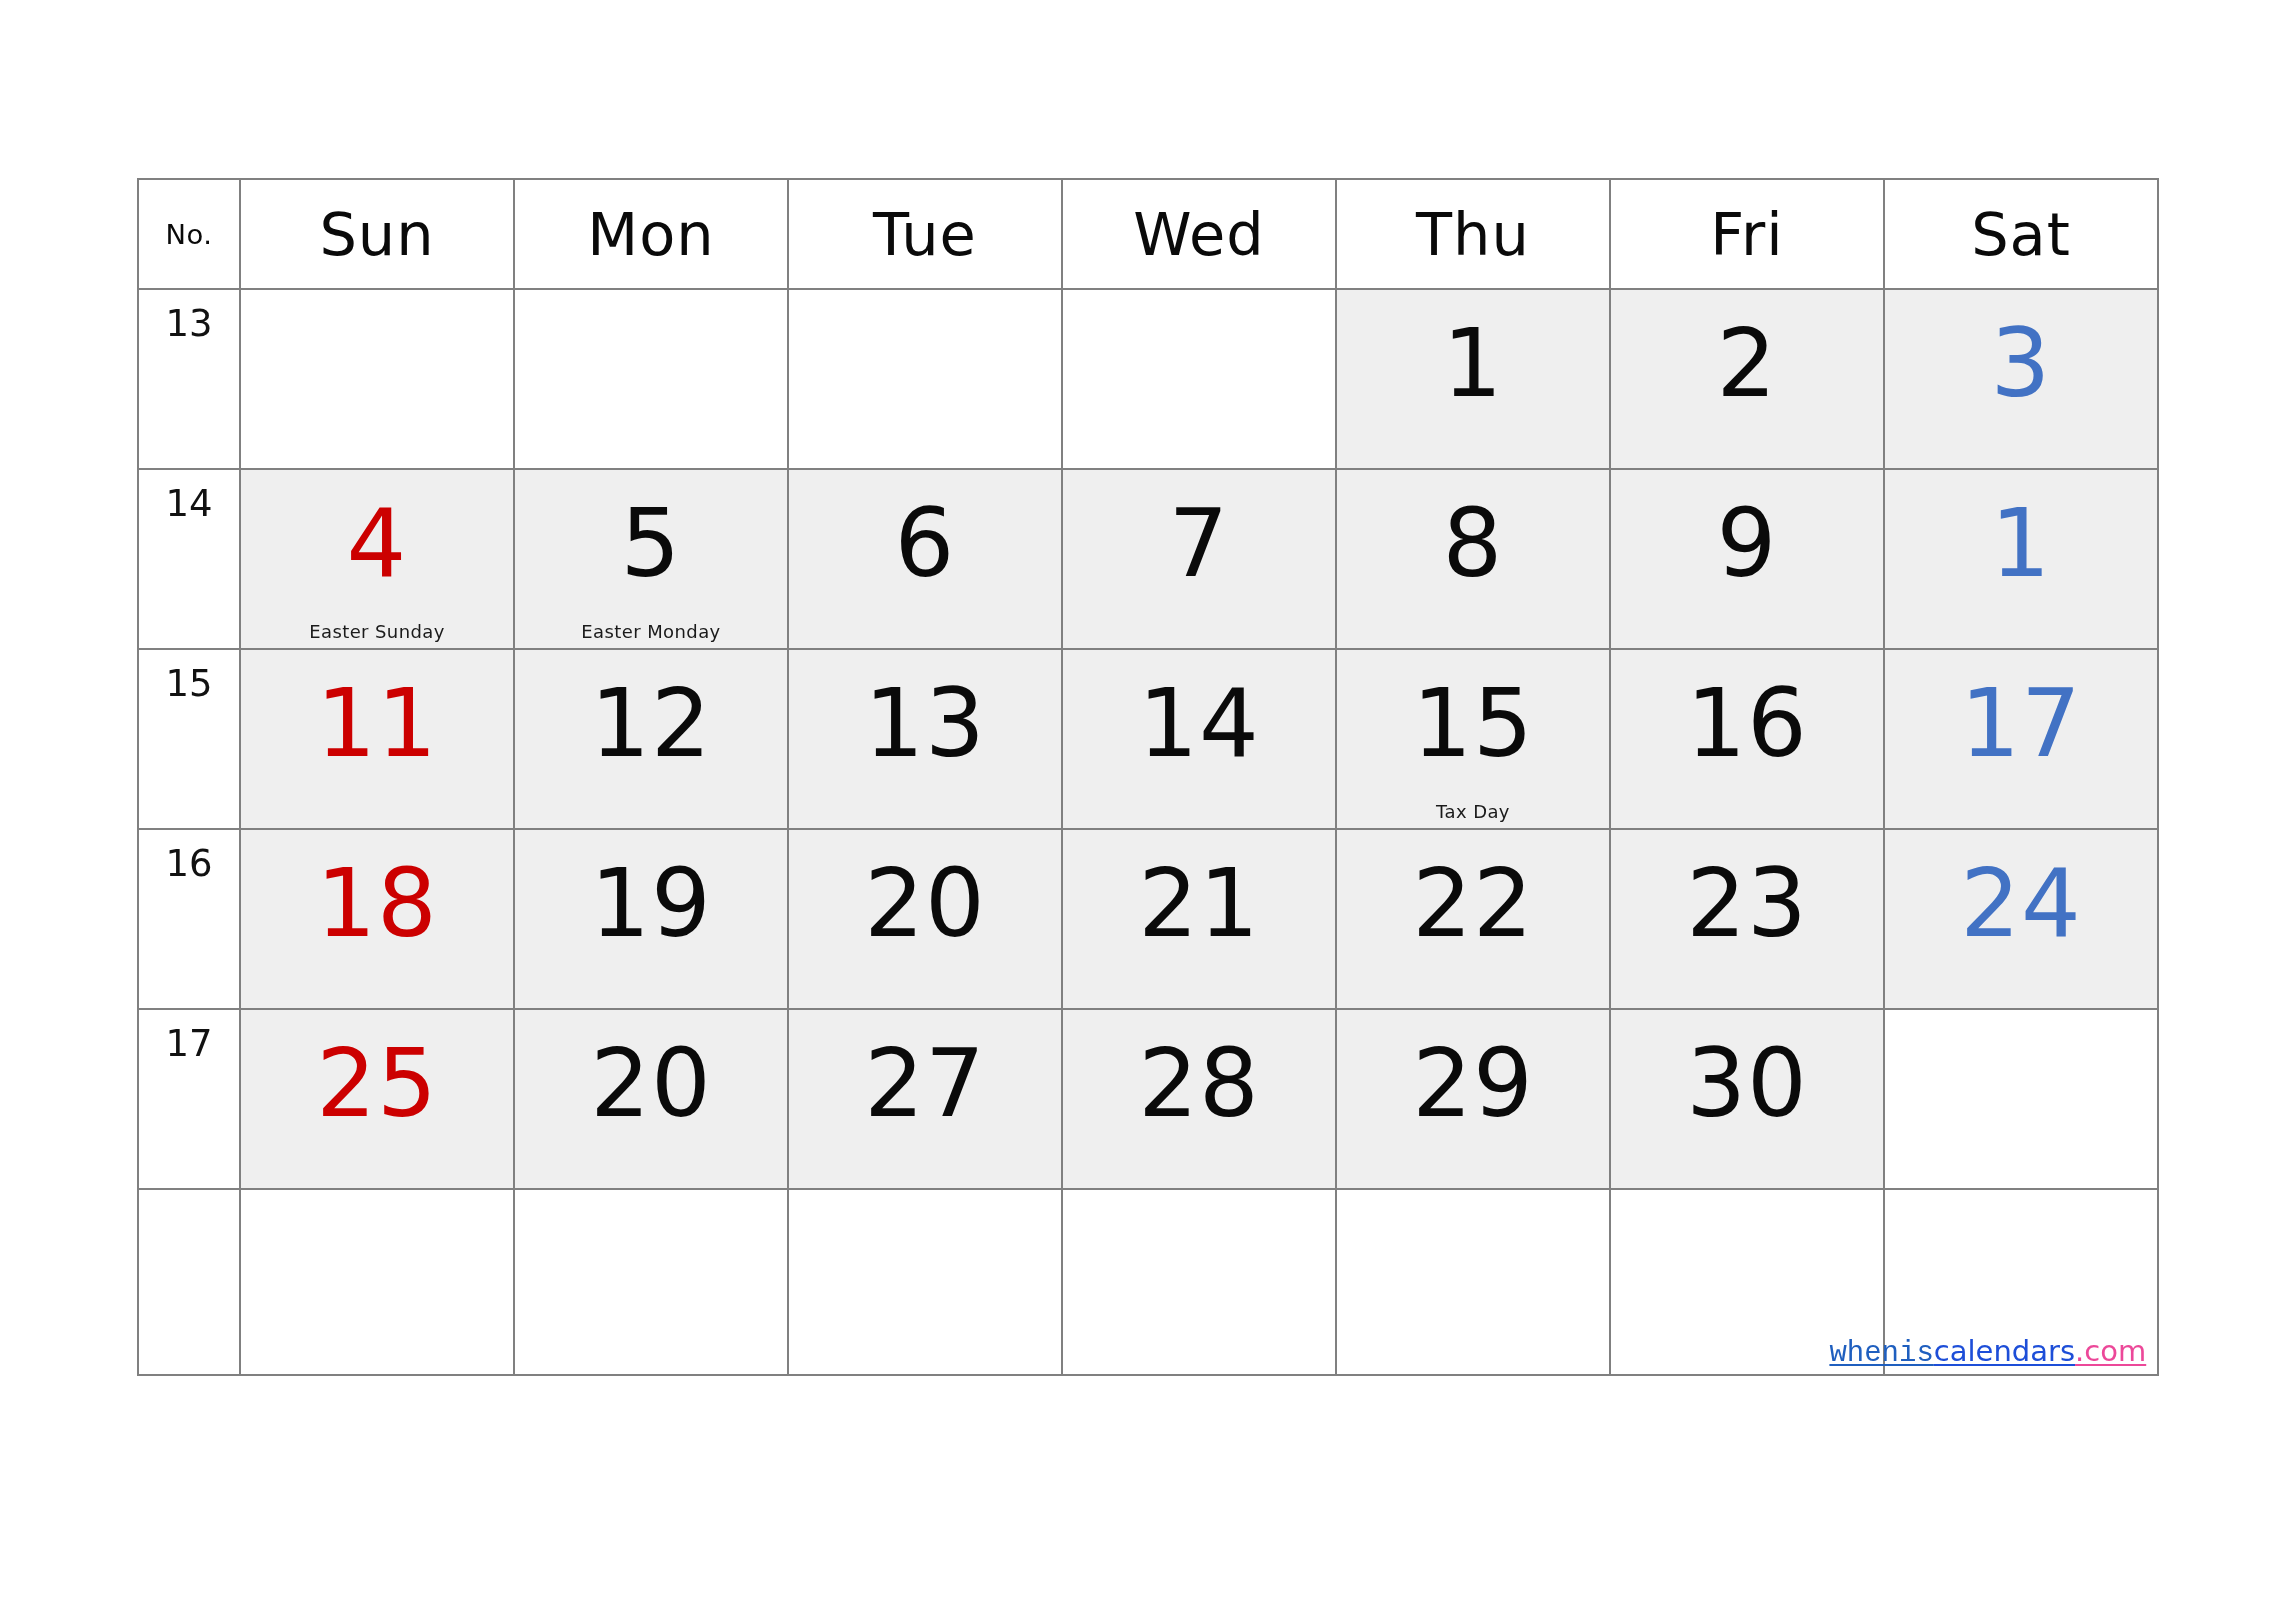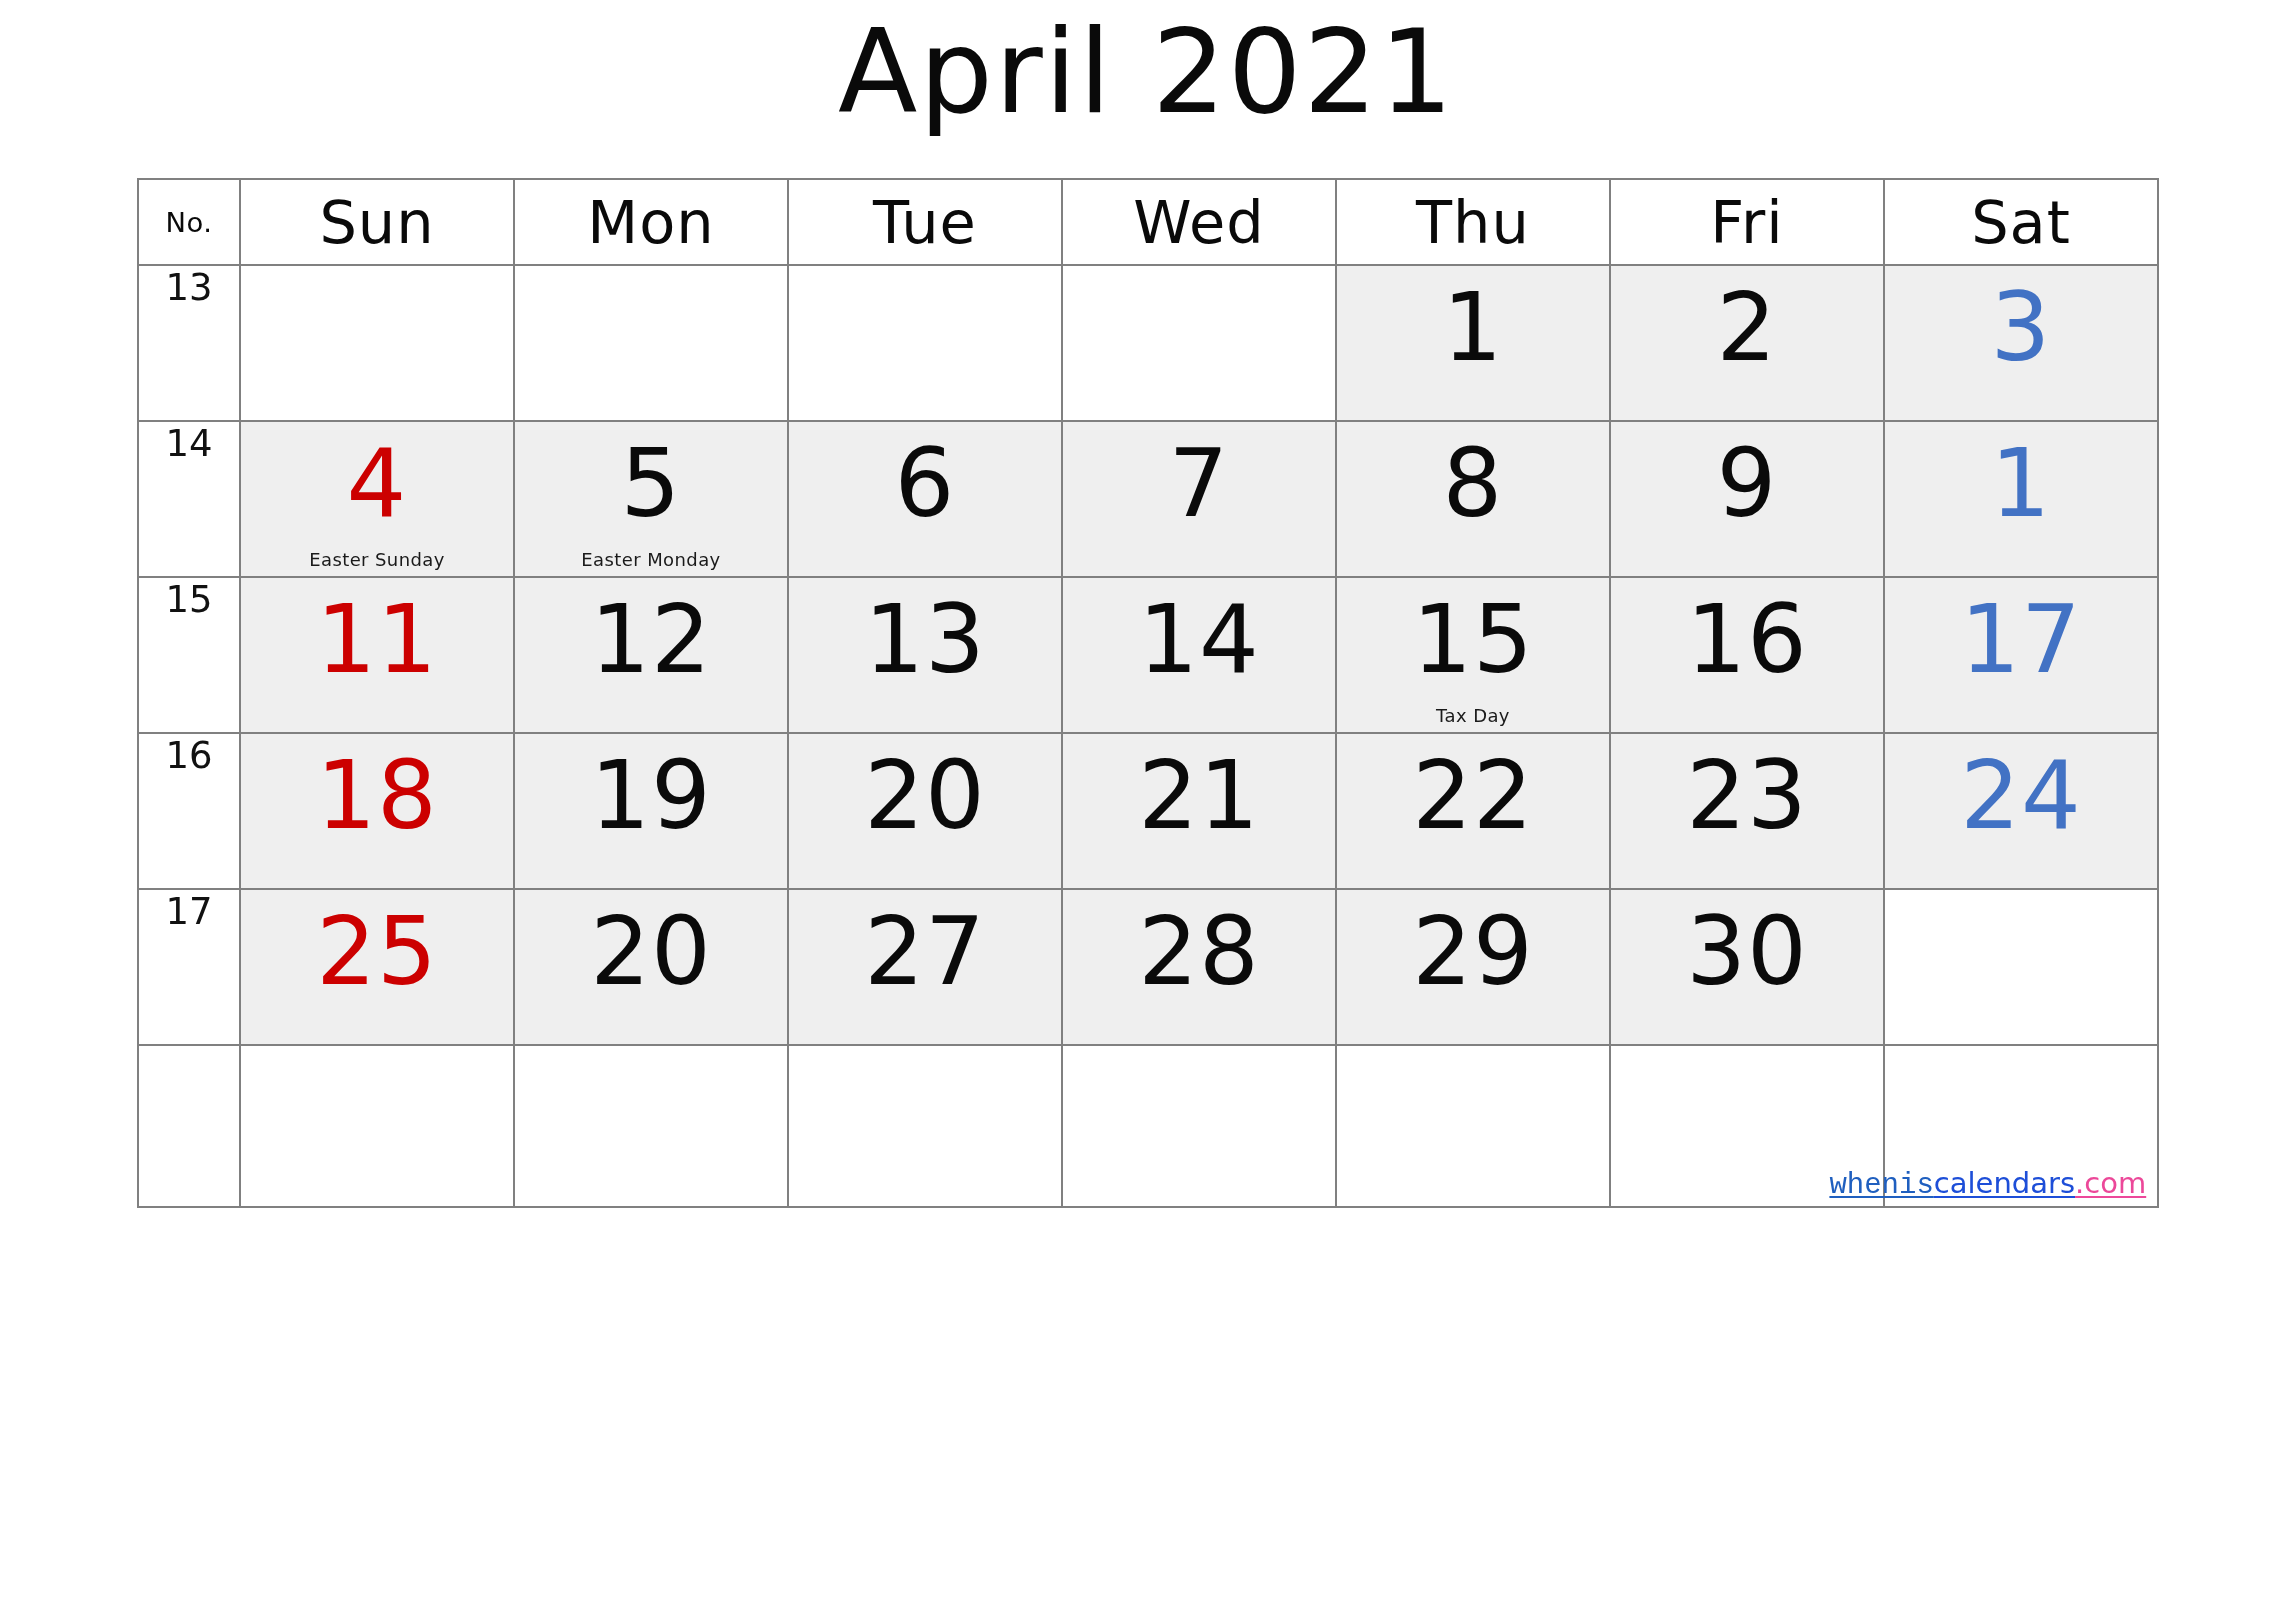--- a/index.html
+++ b/index.html
@@ -47,21 +47,21 @@
   table.cal {
     border-collapse: collapse;
     table-layout: fixed;
     width: 2021px;
   }
   table.cal col.c-no    { width: 102px; }
   table.cal col.c-day   { width: 274px; }
 
   table.cal th, table.cal td {
     border: 2.9px solid #808080;
-    padding: 0;
+    padding: 12px;
     margin: 0;
     vertical-align: top;
     background: #ffffff;
   }
 
   
   tr.head th {
     height: 84px;
     text-align: center;
     vertical-align: middle;
@@ -139,21 +139,20 @@
   }
   .wm-a { color: #1f5fbf; font-family: Liberation Mono, monospace; }
   .wm-b { color: #1d4ed8; }
   .wm-c { color: #ec4899; }
 </style>
 </head>
 <body>
 
 <div class="page">
 
-  <div class="title">April 2021</div>
 
   <div class="cal-wrap">
     <table class="cal">
       <colgroup>
         <col class="c-no">
         <col class="c-day">
           <col class="c-day">
           <col class="c-day">
           <col class="c-day">
         <col class="c-day">

